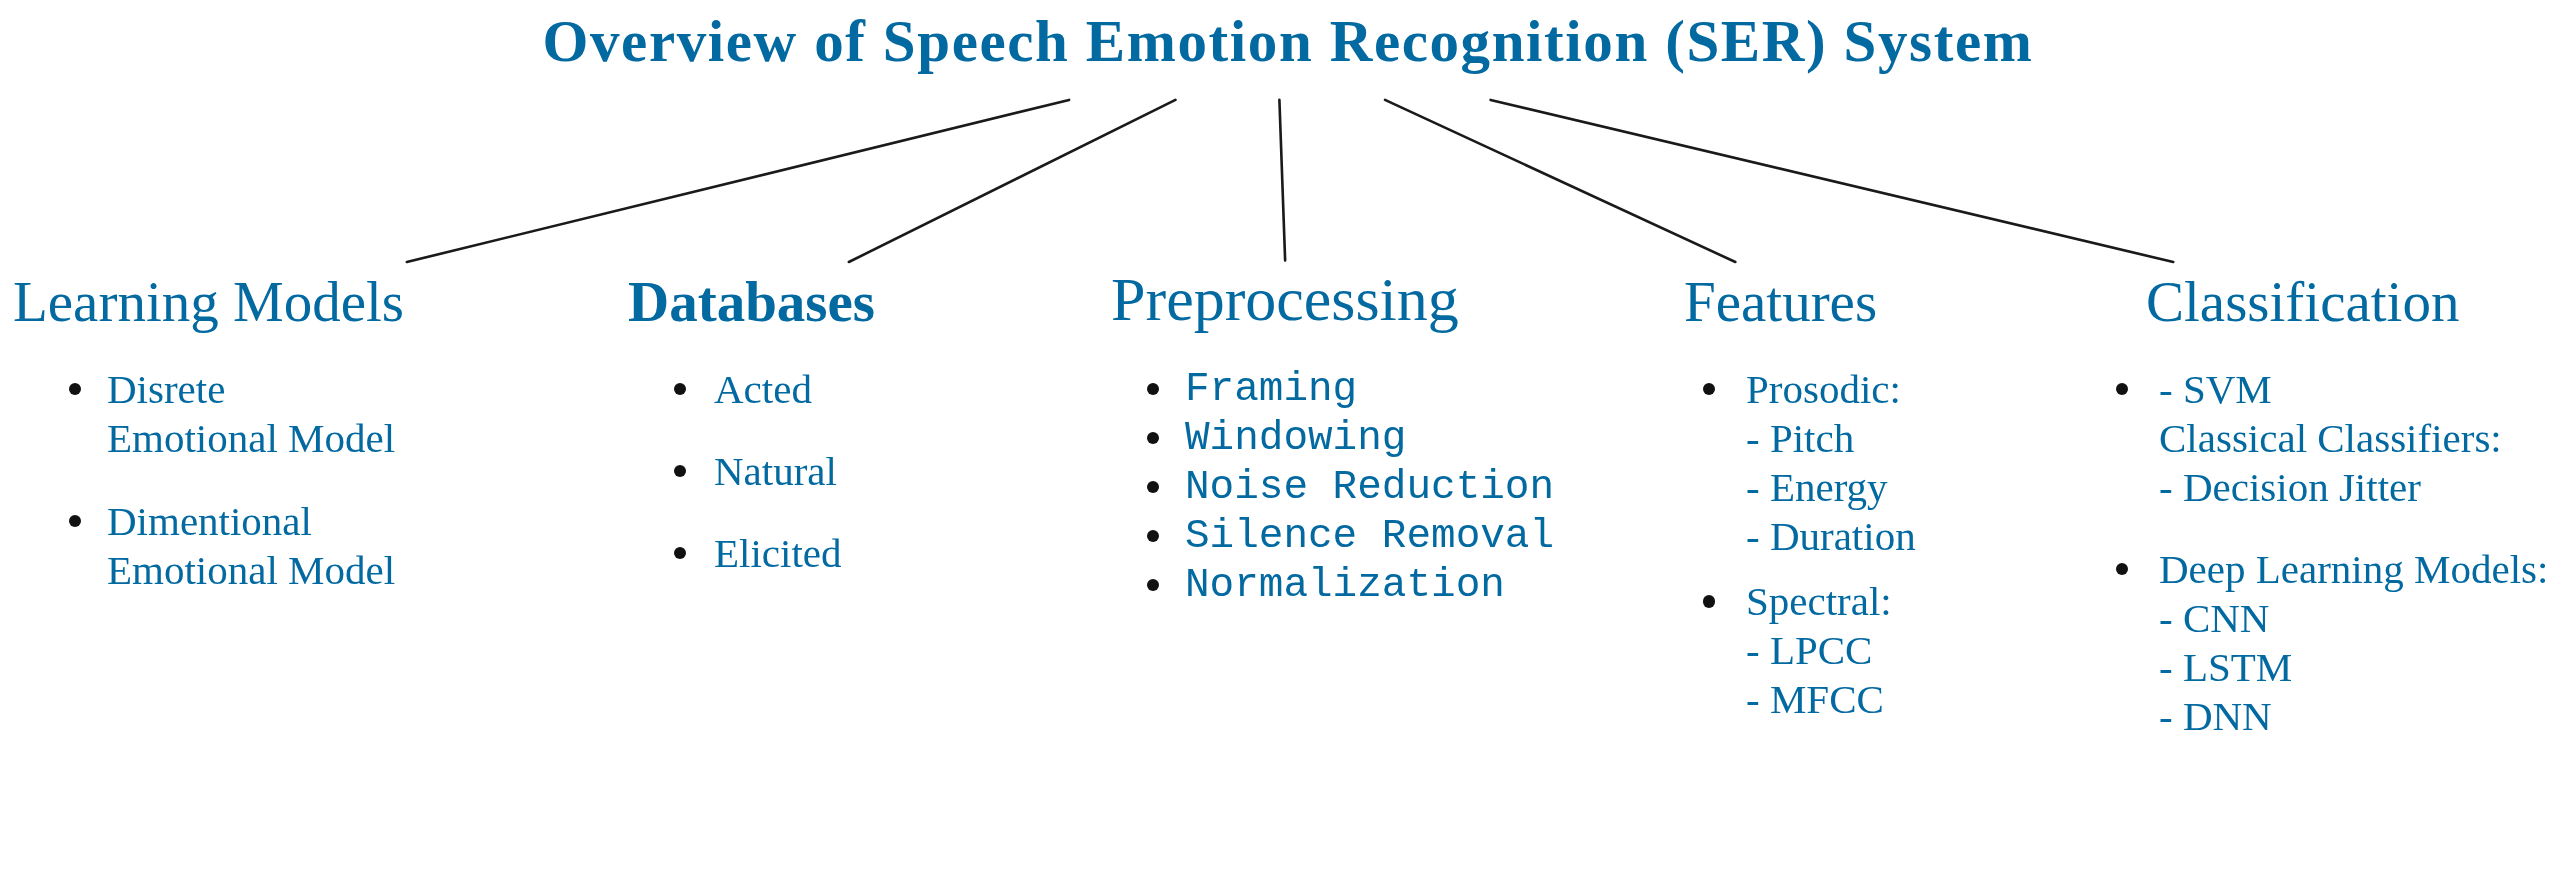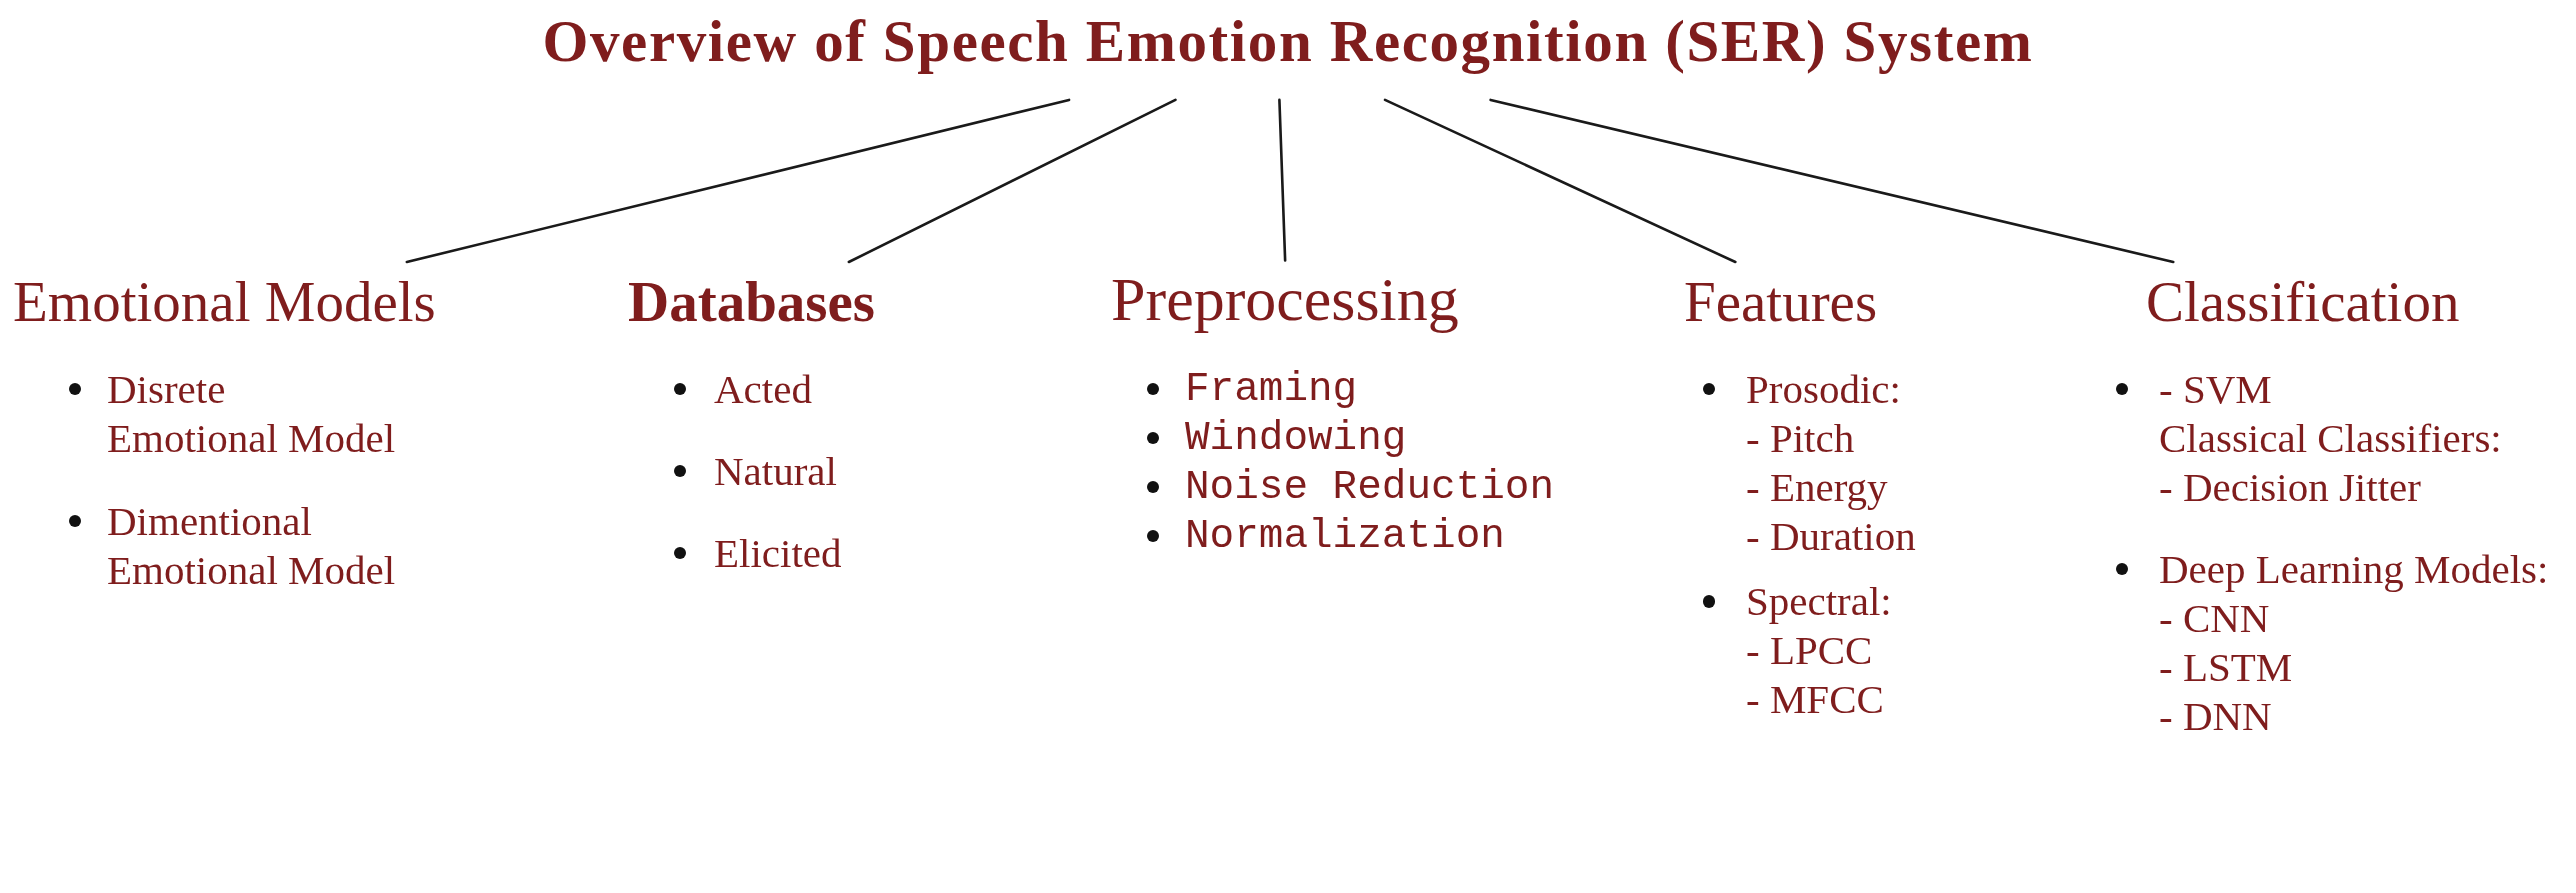--- a/index.html
+++ b/index.html
@@ -7,21 +7,21 @@
     padding: 0;
     background: #ffffff;
   }
   .stage {
     position: relative;
     width: 2576px;
     height: 894px;
     background: #ffffff;
     overflow: hidden;
     font-family: "Liberation Serif", "DejaVu Serif", serif;
-    color: #7f1d1d;
+    color: #0369a1;
   }
   .title {
     position: absolute;
     top: 11.5px;
     left: 0;
     width: 100%;
     text-align: center;
     font-size: 59px;
     font-weight: bold;
     letter-spacing: 1.6px;
@@ -98,21 +98,21 @@
   <div class="title">Overview of Speech Emotion Recognition (SER) System</div>
 
   <svg class="connectors" viewBox="0 0 3147 1092" xmlns="http://www.w3.org/2000/svg">
       <line x1="1306" y1="122" x2="497" y2="320" stroke="#1a1a1a" stroke-width="3.2" stroke-linecap="round"></line>
       <line x1="1436" y1="122" x2="1037" y2="320" stroke="#1a1a1a" stroke-width="3.2" stroke-linecap="round"></line>
       <line x1="1563" y1="122" x2="1570" y2="318" stroke="#1a1a1a" stroke-width="3.2" stroke-linecap="round"></line>
       <line x1="1692" y1="122" x2="2120" y2="320" stroke="#1a1a1a" stroke-width="3.2" stroke-linecap="round"></line>
       <line x1="1821" y1="122" x2="2655" y2="320" stroke="#1a1a1a" stroke-width="3.2" stroke-linecap="round"></line>
     </svg>
 
-  <div class="heading h-em">Emotional Models</div>
+  <div class="heading h-em">Learning Models</div>
   <div class="heading h-db">Databases</div>
   <div class="heading h-pre">Preprocessing</div>
   <div class="heading h-feat">Features</div>
   <div class="heading h-class">Classification</div>
 
   <ul class="blist l-em gap-42">
       <li>
         <span class="bullet"></span>
         <span class="line">Disrete</span>
         <span class="line">Emotional Model</span>
@@ -145,20 +145,24 @@
       <li>
         <span class="bullet"></span>
         <span class="line">Windowing</span>
       </li>
       <li>
         <span class="bullet"></span>
         <span class="line">Noise Reduction</span>
       </li>
       <li>
         <span class="bullet"></span>
+        <span class="line">Silence Removal</span>
+      </li>
+      <li>
+        <span class="bullet"></span>
         <span class="line">Normalization</span>
       </li>
     </ul>
   <ul class="blist l-feat gap-20">
       <li>
         <span class="bullet"></span>
         <span class="line">Prosodic:</span>
         <span class="line">- Pitch</span>
         <span class="line">- Energy</span>
         <span class="line">- Duration</span>

